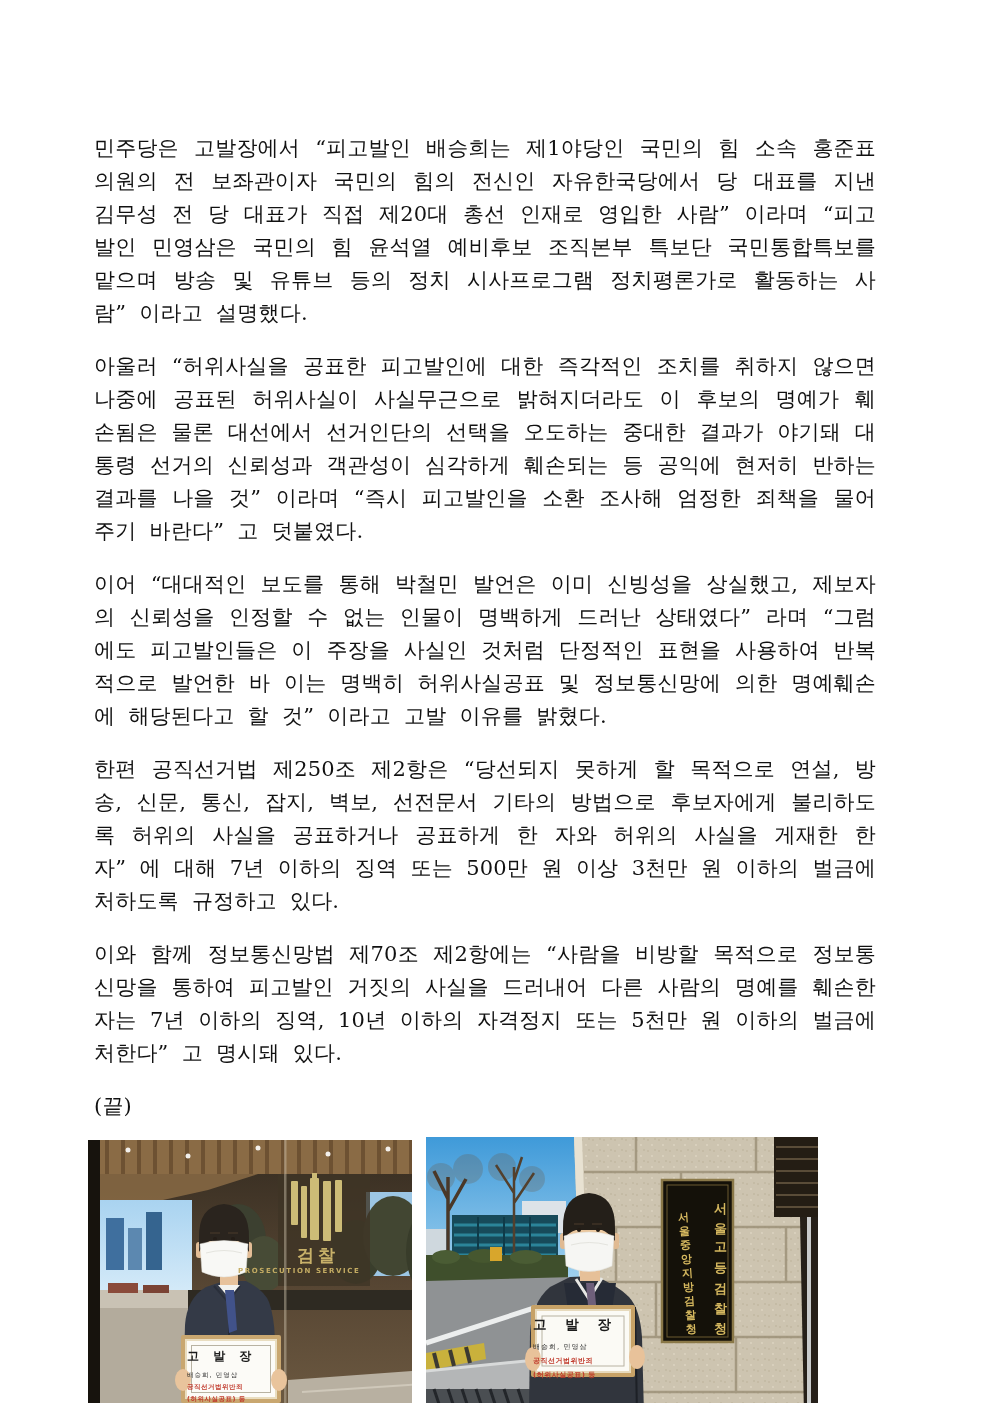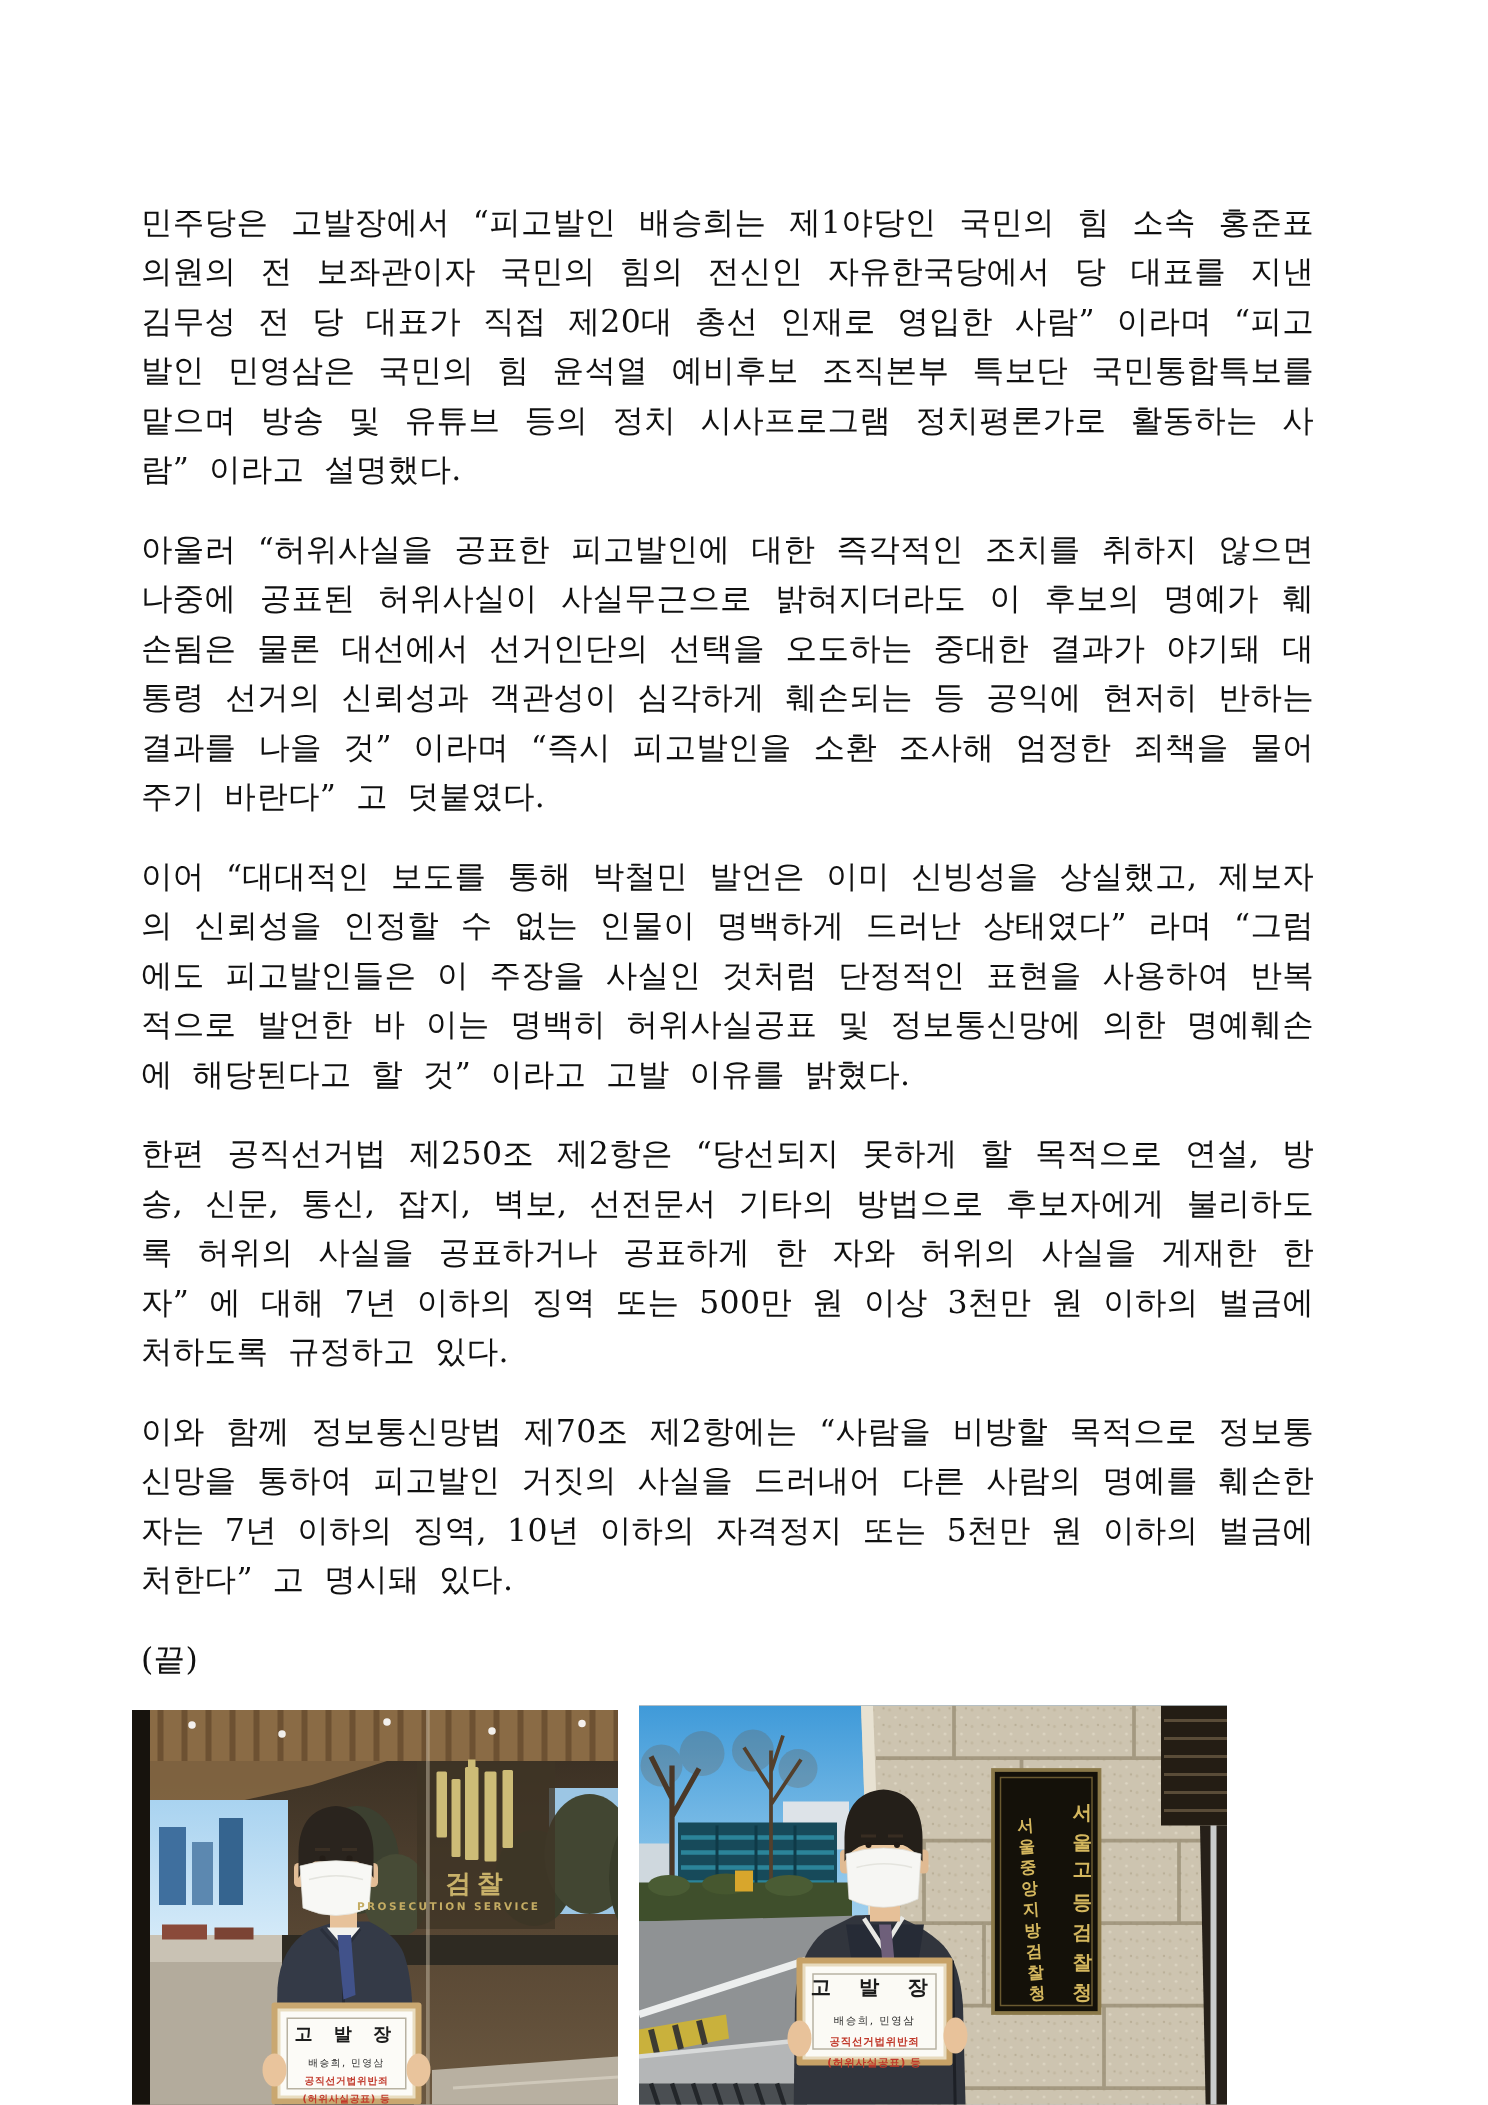--- a/index.html
+++ b/index.html
@@ -40,21 +40,20 @@
     font-size:17px;font-weight:bold;color:#c8b169;letter-spacing:4px;
     font-family:"DejaVu Sans","Liberation Sans",sans-serif;
   }
   .emblem-en{
     left:150px;top:127px;width:160px;text-align:left;
     font-size:7px;font-weight:bold;color:#c4ac63;letter-spacing:1.6px;
     font-family:"DejaVu Sans","Liberation Sans",sans-serif;
   }
   
   .sign-text{
-    text-align:center;
     font-family:"DejaVu Sans","Liberation Sans",sans-serif;
   }
   .sign-text .sign-title{
     font-weight:bold;color:#1c1c1c;
   }
   .sign-text .sign-names{color:#2a2a2a;}
   .sign-text .sign-red{color:#c0392b;font-weight:bold;}
   .sign-left-text{left:99px;top:201px;width:88px;height:56px;}
   .sign-left-text .sign-title{margin-top:7px;font-size:12px;letter-spacing:5px;}
   .sign-left-text .sign-names{margin-top:6px;font-size:6.5px;letter-spacing:1px;}

